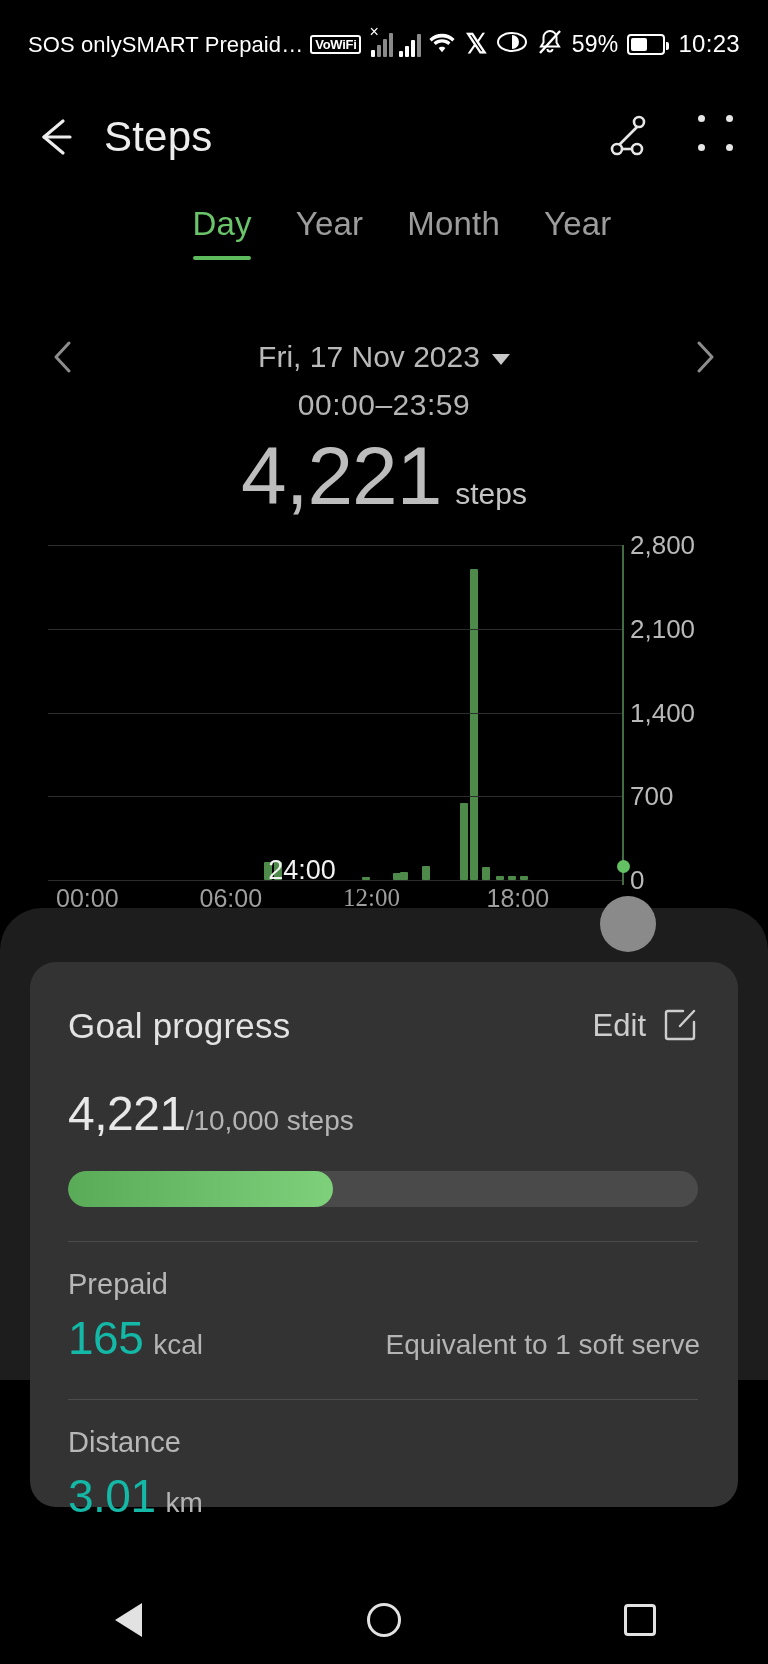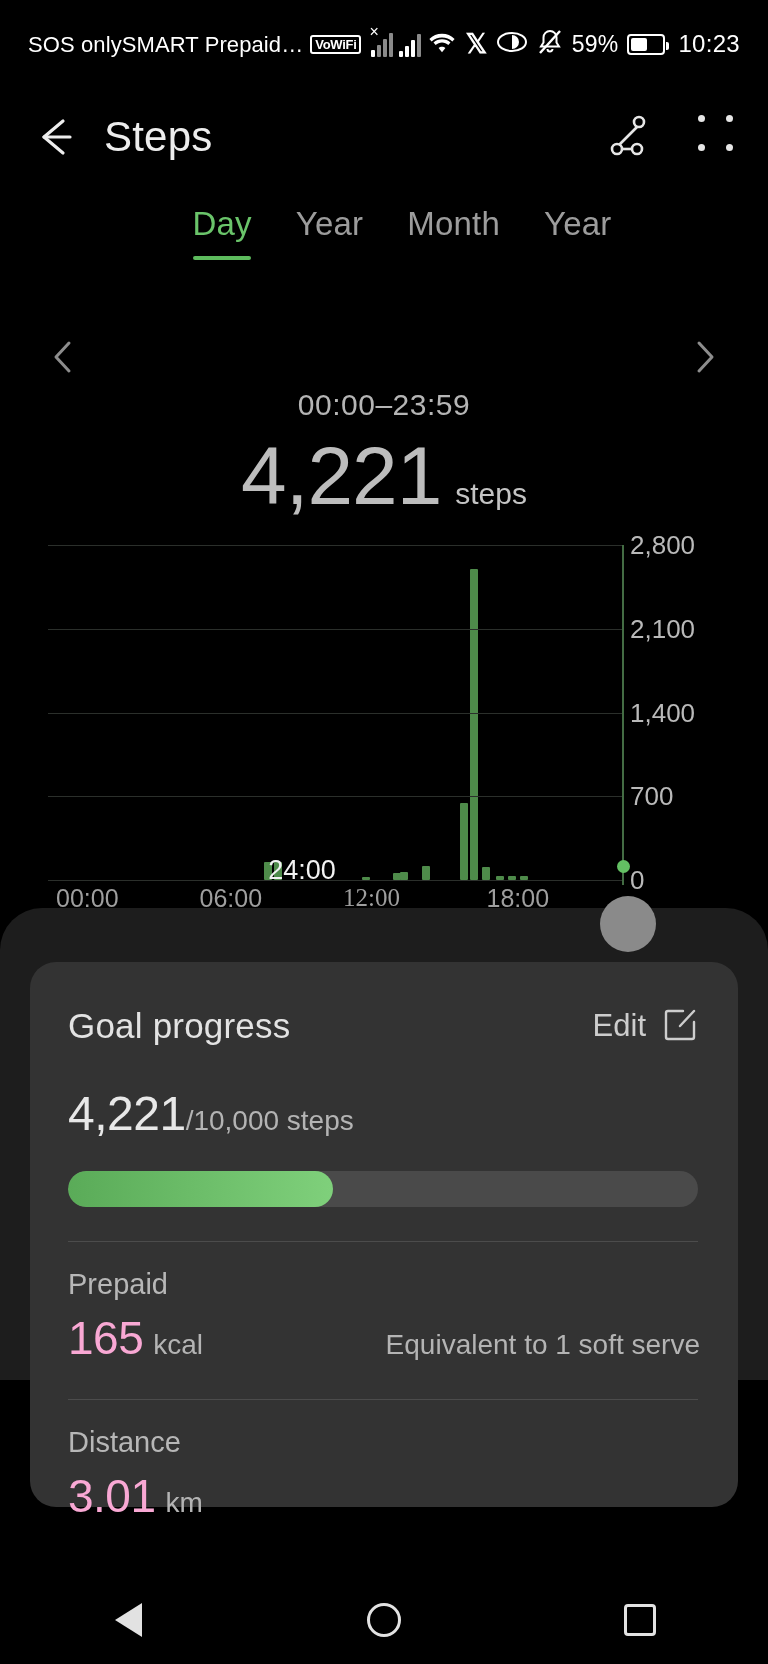--- a/index.html
+++ b/index.html
@@ -117,21 +117,21 @@
 
   .progress{ margin-top:30px; width:630px; height:36px; background:#4a4a4a; border-radius:18px; position:relative; overflow:hidden;}
   .progress .fill{ position:absolute; left:0; top:0; bottom:0; width:42%;
     border-radius:18px; background:linear-gradient(90deg,#5aab58 0%,#7fd07b 100%); }
 
   .divider{ margin-top:34px; width:630px; height:1px; background:#4c4c4c; }
 
   .statblock{ margin-top:26px; }
   .stat-label{ font-size:29px; color:#b7b7b7; }
   .stat-line{ margin-top:10px; display:flex; align-items:baseline; }
-  .stat-val{ font-size:46px; color:#f9a8d4; letter-spacing:-.5px;text-align:center;}
+  .stat-val{ font-size:46px; color:#14b8a6; letter-spacing:-.5px;text-align:center;}
   .stat-unit{ font-size:28px; color:#b4b4b4; margin-left:10px;}
   .stat-note{ margin-left:auto; font-size:28px; color:#b4b4b4; }
 
   
   .navbar{ position:absolute; left:0; bottom:0; width:768px; height:88px;
     display:flex; align-items:center; justify-content:space-around; background:#000; }
   .nav-tri{ width:0; height:0; border-top:17px solid transparent; border-bottom:17px solid transparent;
     border-right:27px solid #e2e2e2; }
   .nav-cir{ width:34px; height:34px; border:3px solid #e2e2e2; border-radius:50%; }
   .nav-sq{ width:32px; height:32px; border:3px solid #e2e2e2; border-radius:4px; }
@@ -231,20 +231,24 @@
     <div class="tab">Year</div>
     <div class="tab">Month</div>
     <div class="tab">Year</div>
   </div>
 
   <div class="datenav">
     <span class="chev prev">
       <svg width="44" height="44" viewBox="0 0 44 44">
         <path d="M27 8 L14 22 L27 36" fill="none" stroke="#8d8d8d" stroke-width="3" stroke-linecap="round" stroke-linejoin="round"></path>
       </svg>
+    </span>
+    <span class="datelabel">
+      <span>Fri, 17 Nov 2023</span>
+      <span class="caret"></span>
     </span>
     <span class="chev next">
       <svg width="44" height="44" viewBox="0 0 44 44">
         <path d="M17 8 L30 22 L17 36" fill="none" stroke="#8d8d8d" stroke-width="3" stroke-linecap="round" stroke-linejoin="round"></path>
       </svg>
     </span>
   </div>
 
   <div class="timerange">00:00–23:59</div>
 

